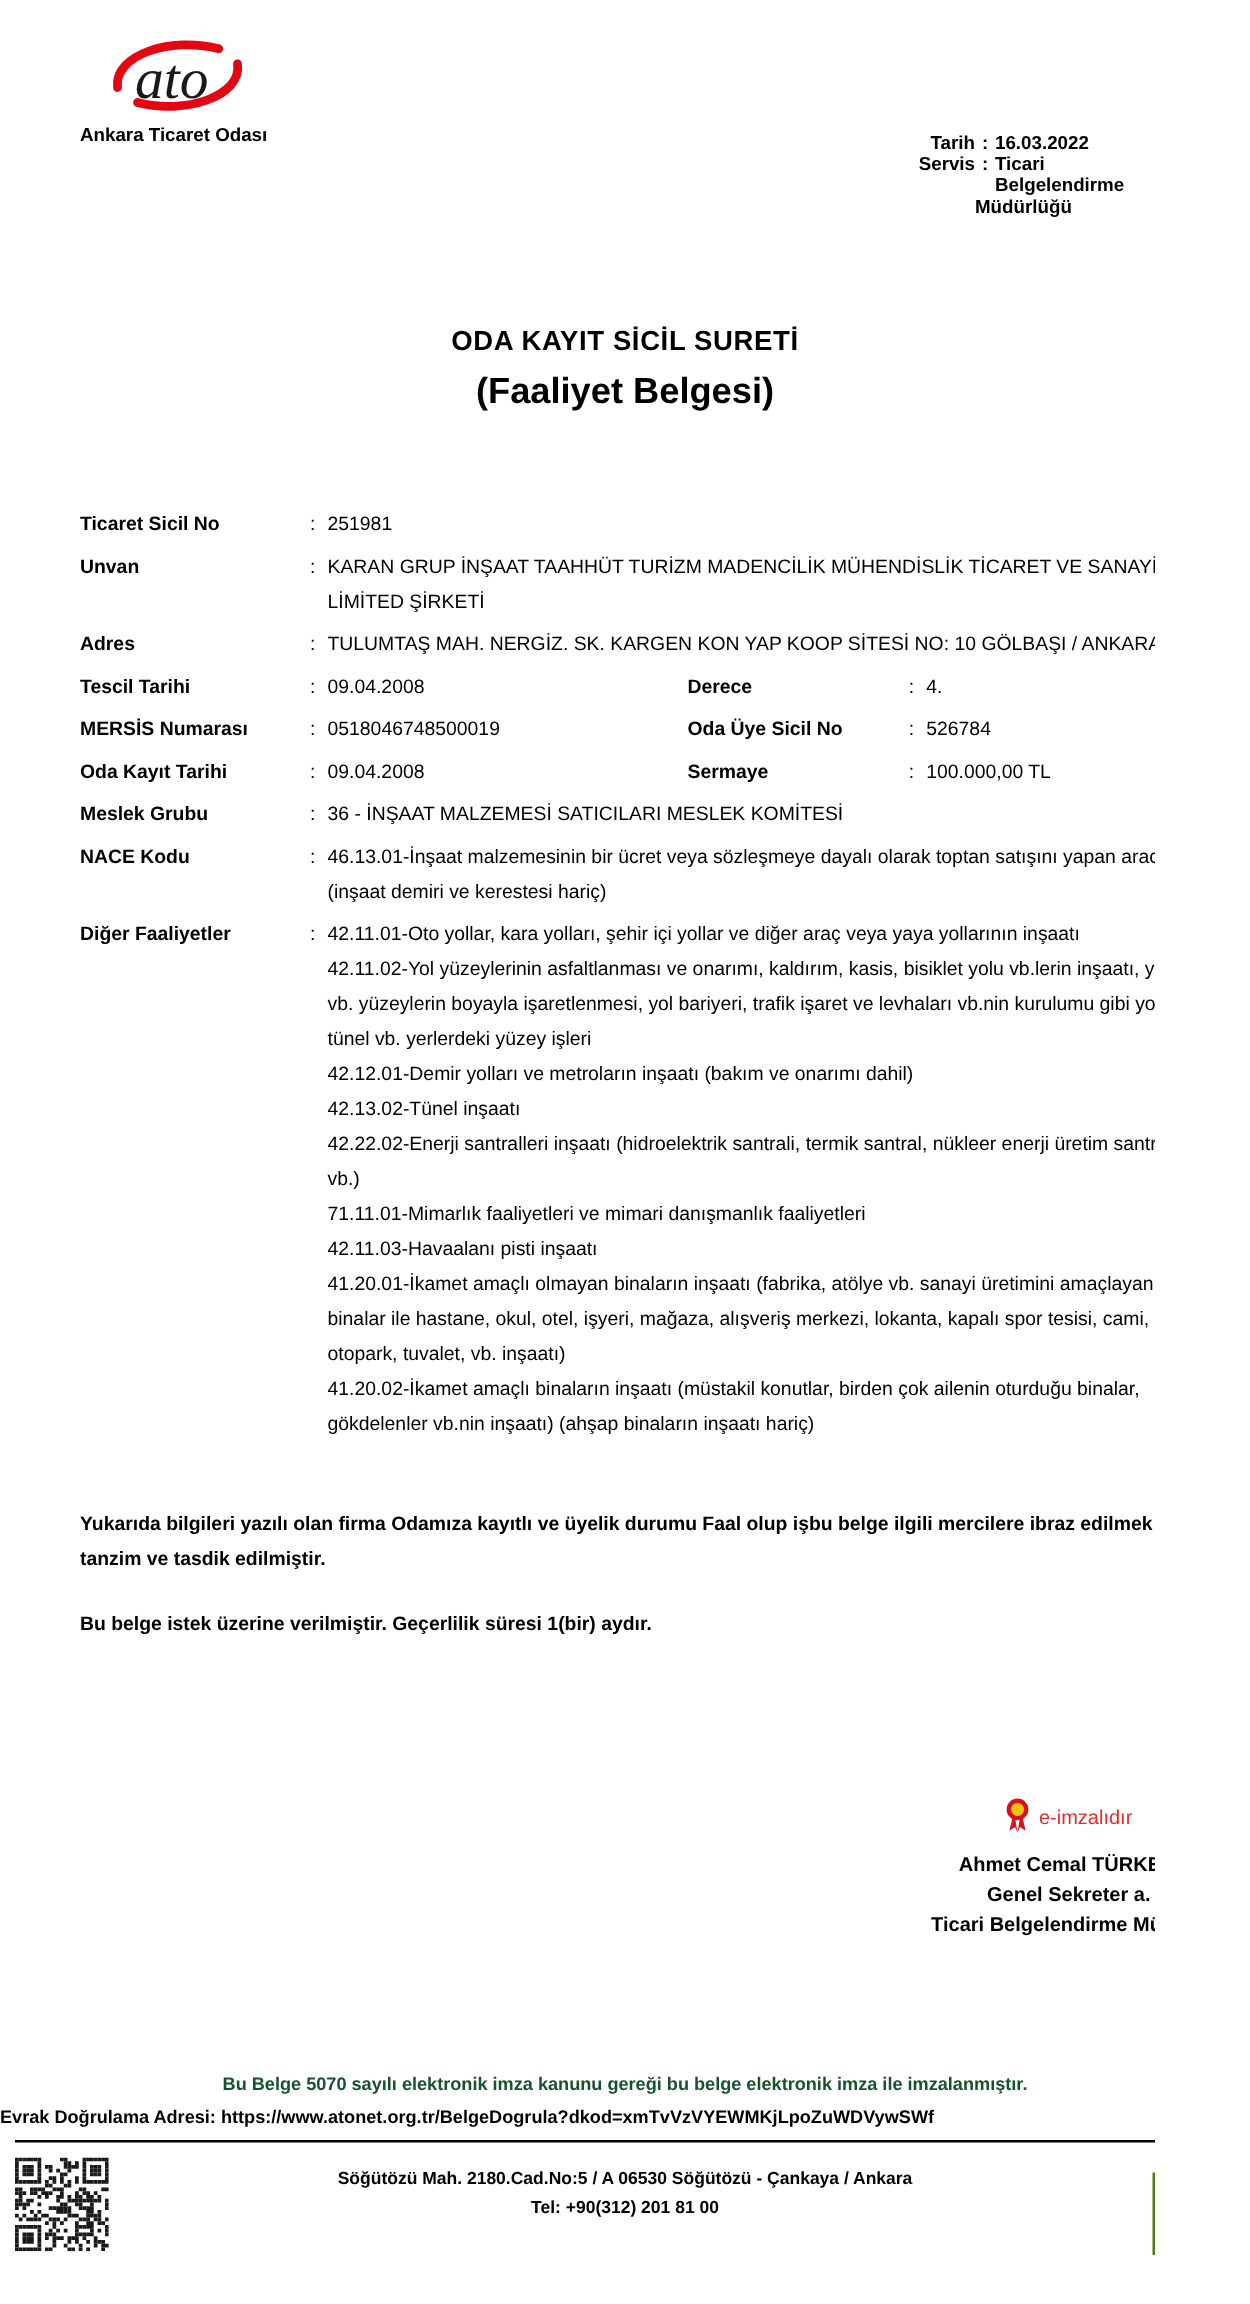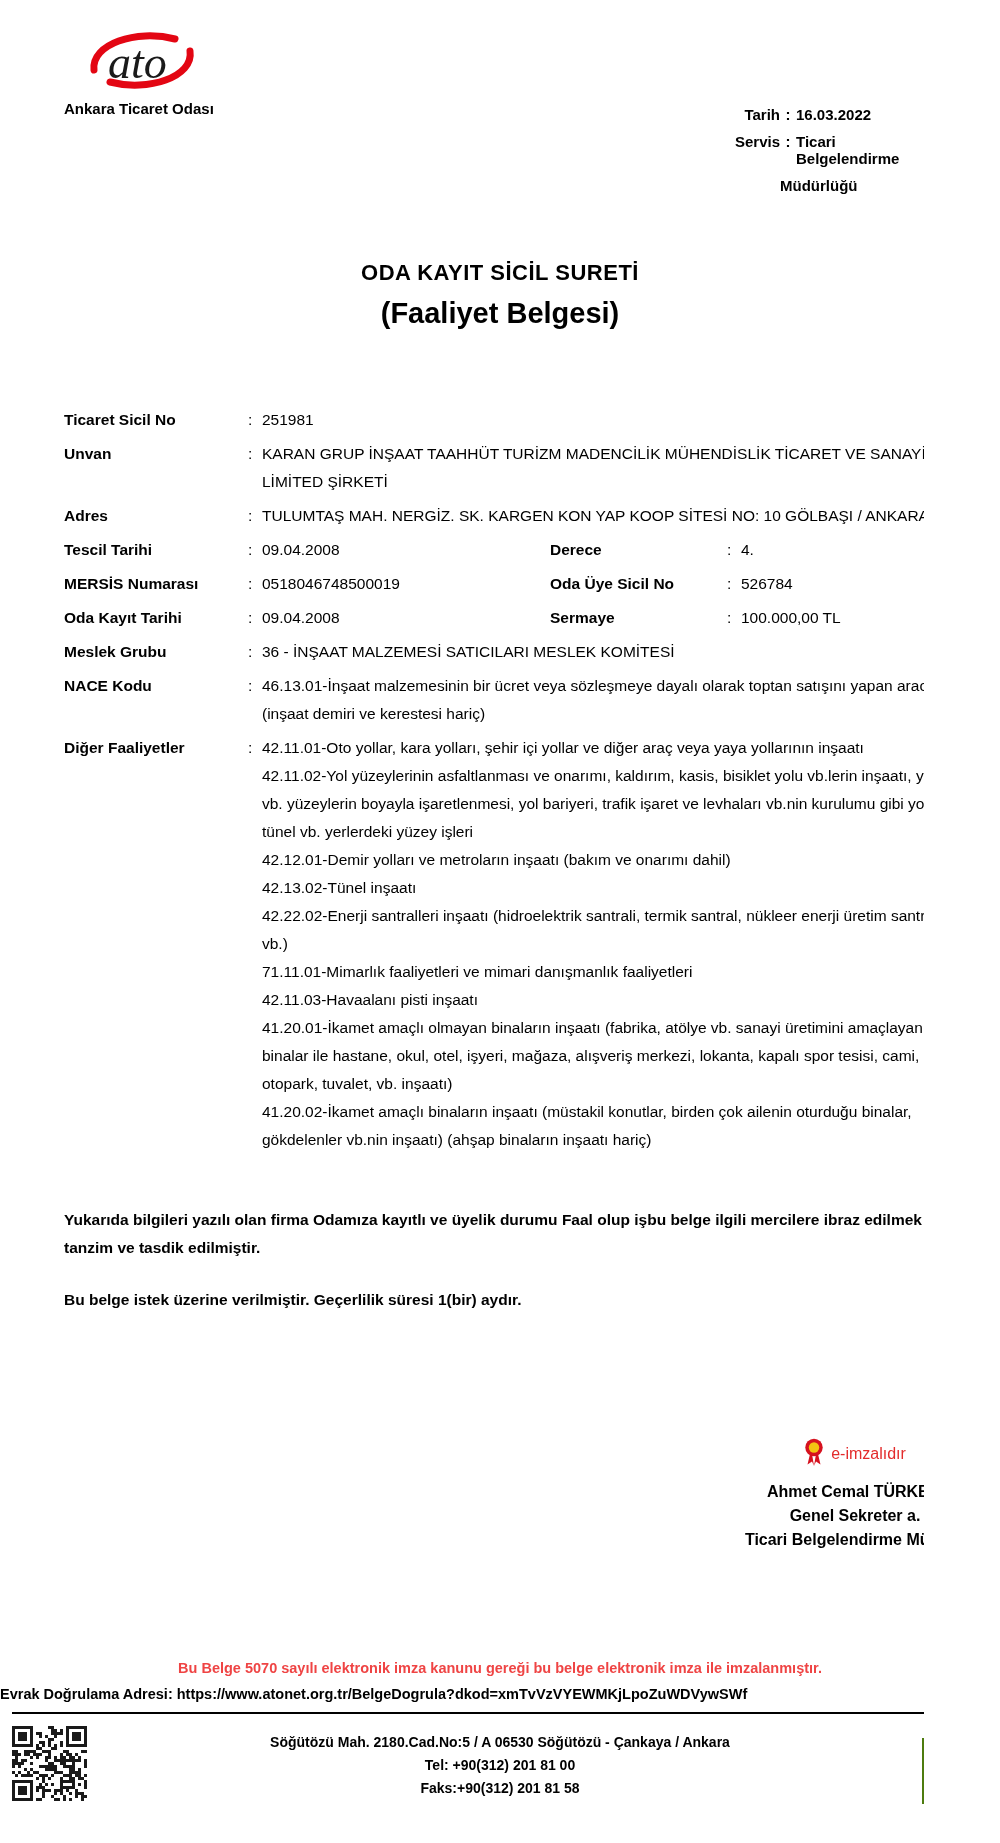--- a/index.html
+++ b/index.html
@@ -3,21 +3,21 @@
 <meta charset="utf-8">
 <style>
   html,body{margin:0;padding:0;background:#fff;}
   .page{position:relative;width:924px;height:1843px;background:#fff;overflow:hidden;
         font-family:"Liberation Sans","DejaVu Sans",sans-serif;color:#000;}
 
   
   .logo{position:absolute;left:84px;top:24px;width:116px;height:72px;}
   .org-name{position:absolute;left:64px;top:100px;font-size:15px;font-weight:bold;}
   .header-right{position:absolute;left:650px;top:106px;display:grid;
-                grid-template-columns:130px 16px auto;row-gap:10px;
+                grid-template-columns:130px 16px auto;
                 font-size:15px;font-weight:bold;line-height:17px;}
   .hr-label{text-align:right;}
   .hr-colon{text-align:center;}
   .hr-wrap{margin-left:-16px;}
 
   
   .title{position:absolute;left:0;top:253px;width:1000px;text-align:center;}
   .title .t1{font-size:22px;font-weight:bold;line-height:40px;letter-spacing:.5px;}
   .title .t2{font-size:29px;font-weight:bold;line-height:40px;}
 
@@ -36,21 +36,21 @@
   .st2{top:1286px;}
 
   
   .signature{position:absolute;left:700px;top:1438px;width:310px;text-align:center;}
   .esign-row{display:flex;align-items:center;justify-content:center;gap:7px;margin-bottom:10px;}
   .esign-label{color:#e32b2b;font-size:16px;}
   .sig-name{font-size:16px;font-weight:bold;line-height:24px;}
 
   
   .legal-red{position:absolute;left:0;top:1660px;width:1000px;text-align:center;
-             color:#ef4444;font-size:14.5px;font-weight:bold;}
+             color:#14532d;font-size:14.5px;font-weight:bold;}
   .verify{position:absolute;left:0;top:1686px;width:1000px;text-align:left;
           font-size:14.5px;font-weight:bold;}
   .rule{position:absolute;left:12px;top:1712px;width:976px;height:2px;background:#000;}
 
   
   .qr{position:absolute;left:12px;top:1726px;width:75px;height:75px;}
   .footer-address{position:absolute;left:0;top:1731px;width:1000px;text-align:center;
                   font-size:14px;font-weight:bold;line-height:23px;}
   .tobb{position:absolute;left:922px;top:1738px;width:66px;height:62px;border:2px solid #4d7c0f;
         background:#fff;text-align:center;}
@@ -497,21 +497,20 @@
         <rect x="45" y="72" width="3" height="3" fill="#1a1a1a"></rect>
         <rect x="51" y="72" width="3" height="3" fill="#1a1a1a"></rect>
         <rect x="57" y="72" width="3" height="3" fill="#1a1a1a"></rect>
         <rect x="69" y="72" width="3" height="3" fill="#1a1a1a"></rect>
       </svg>
   </div>
 
   <div class="footer-address">
     <div>Söğütözü Mah. 2180.Cad.No:5 / A 06530 Söğütözü - Çankaya / Ankara</div>
     <div>Tel: +90(312) 201 81 00</div>
-    <div>Faks:+90(312) 201 81 58</div>
   </div>
 
   <div class="tobb">
     <span class="tobb-emblem">
       <svg width="22" height="22" viewBox="0 0 22 22" xmlns="http://www.w3.org/2000/svg">
         <circle cx="11" cy="11" r="10" fill="#fff" stroke="#2a3b8f" stroke-width="1.6"></circle>
         <circle cx="11" cy="11" r="6.5" fill="#f5c50c"></circle>
         <path d="M11,4.5 A6.5,6.5 0 0 1 17.5,11 L11,11 Z" fill="#d6121f"></path>
         <circle cx="11" cy="11" r="2.8" fill="#2a3b8f"></circle>
       </svg>

